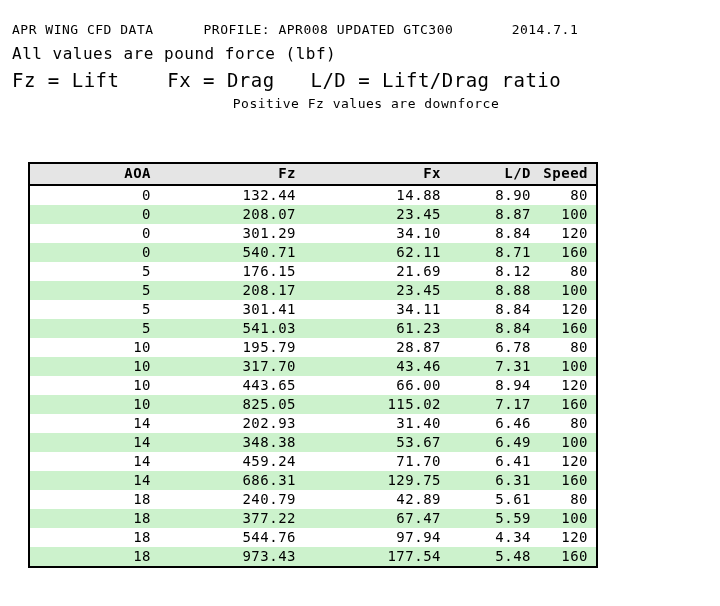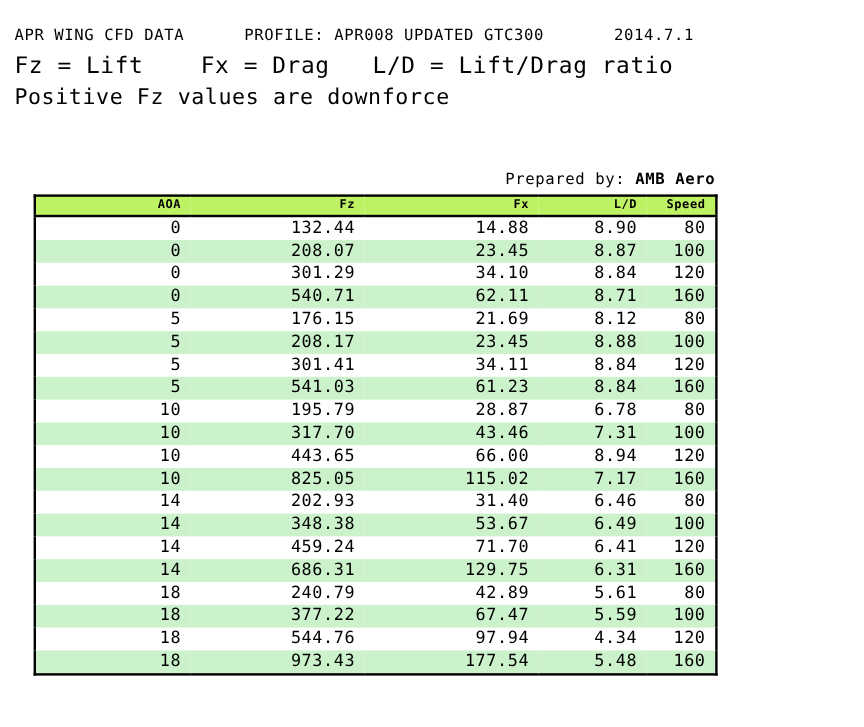--- a/index.html
+++ b/index.html
@@ -35,23 +35,24 @@
     white-space: pre;
     margin-bottom: 6px;
   }
   .hdr-line3 {
     font-size: 19px;
     letter-spacing: 0.5px;
     white-space: pre;
     margin-bottom: 5px;
   }
   .hdr-line4 {
-    font-size: 18px;
-    letter-spacing: 0.5px;
-    white-space: pre;
+    font-size: 13px;
+    letter-spacing: 0.5px;
+    white-space: pre;
+    text-align: center;
   }
   .prepared {
     position: absolute;
     left: 0;
     top: 142px;
     width: 596px;
     text-align: right;
     font-size: 13px;
     letter-spacing: 0.5px;
     white-space: pre;
@@ -65,26 +66,26 @@
     top: 162px;
     width: 568px;
   }
   table.cfd {
     border-collapse: collapse;
     width: 568px;
     border: 2px solid #000000;
     table-layout: fixed;
   }
   table.cfd th {
-    font-size: 10px;
+    font-size: 14px;
     font-weight: bold;
     text-align: right;
     padding: 1px 8px 3px 4px;
     border-bottom: 2px solid #000000;
-    background: #bef264;
+    background: #e5e5e5;
     letter-spacing: 0.5px;
   }
   table.cfd td {
     font-size: 14px;
     text-align: right;
     padding: 1px 8px 1px 4px;
     letter-spacing: 0.5px;
     line-height: 17px;
   }
   table.cfd tr.alt td {
@@ -96,25 +97,25 @@
   .col-ld { width: 90px; }
   .col-speed { width: 58px; }
 </style>
 </head>
 <body>
 
 <div class="page">
 
   <div class="header">
     <div class="hdr-line1"><span>APR WING CFD DATA</span><span>      </span><span>PROFILE: APR008 UPDATED GTC300</span><span>       </span><span>2014.7.1</span></div>
+    <div class="hdr-line2">All values are pound force (lbf)</div>
     <div class="hdr-line3">Fz = Lift    Fx = Drag   L/D = Lift/Drag ratio</div>
     <div class="hdr-line4">Positive Fz values are downforce</div>
   </div>
 
-  <div class="prepared"><span>Prepared by:</span><span> </span><span class="bold">AMB Aero</span></div>
 
   <div class="table-wrap">
     <table class="cfd">
       <colgroup>
         <col class="col-aoa">
         <col class="col-fz">
         <col class="col-fx">
         <col class="col-ld">
         <col class="col-speed">
       </colgroup>

